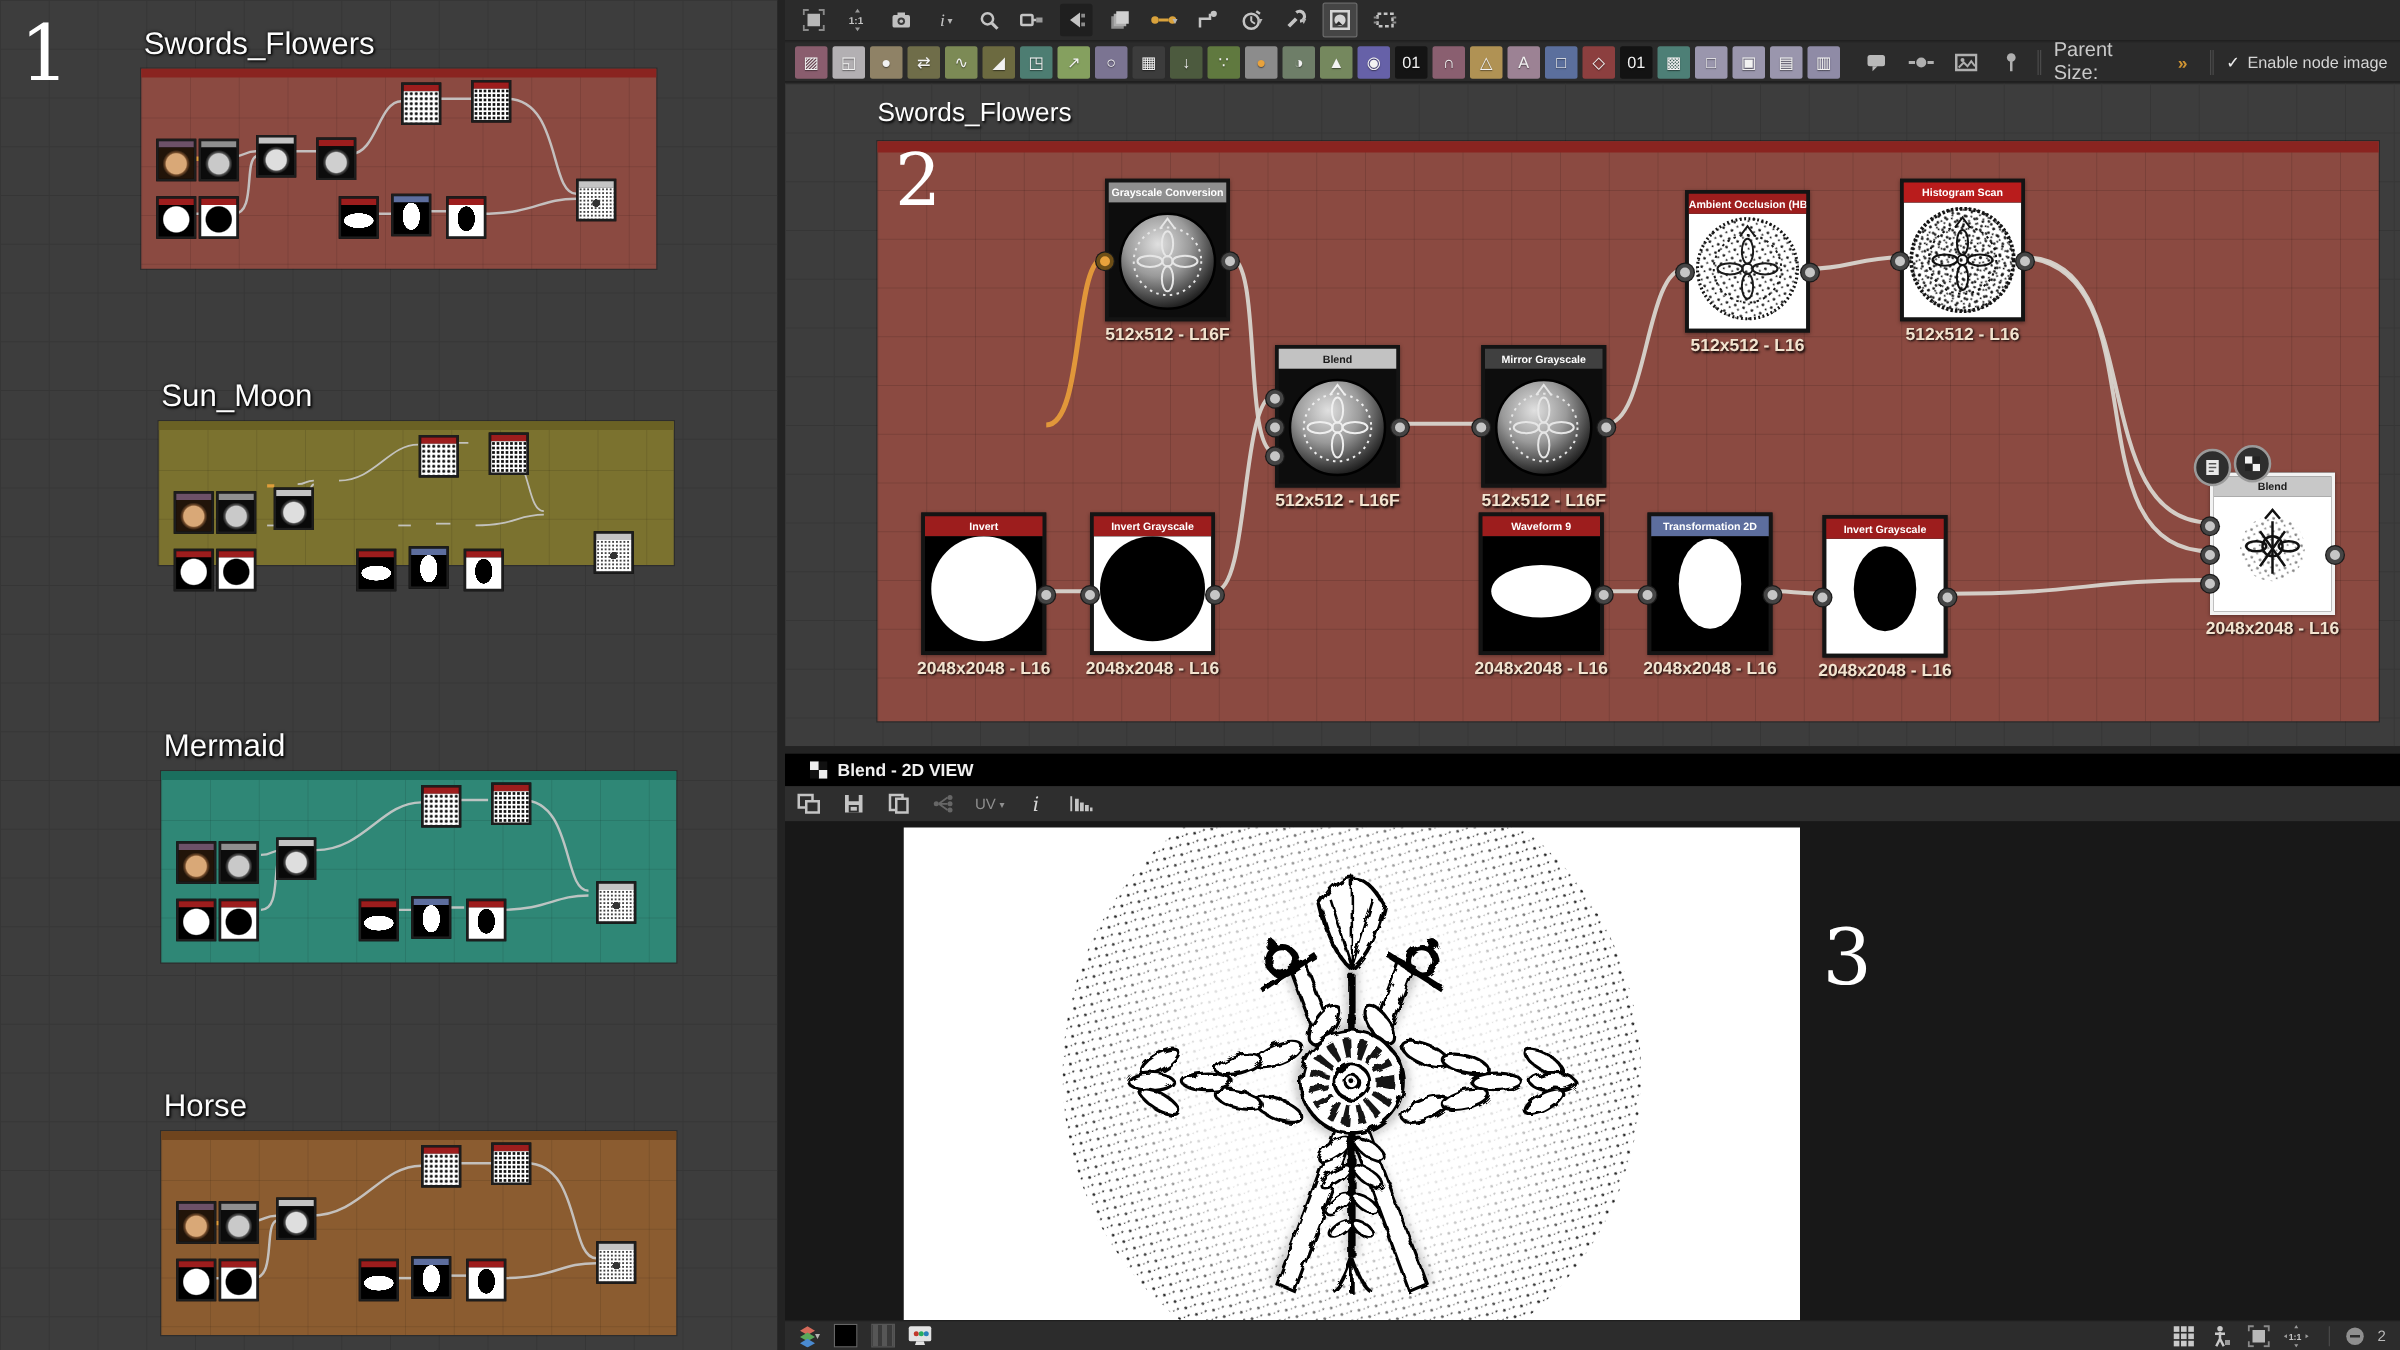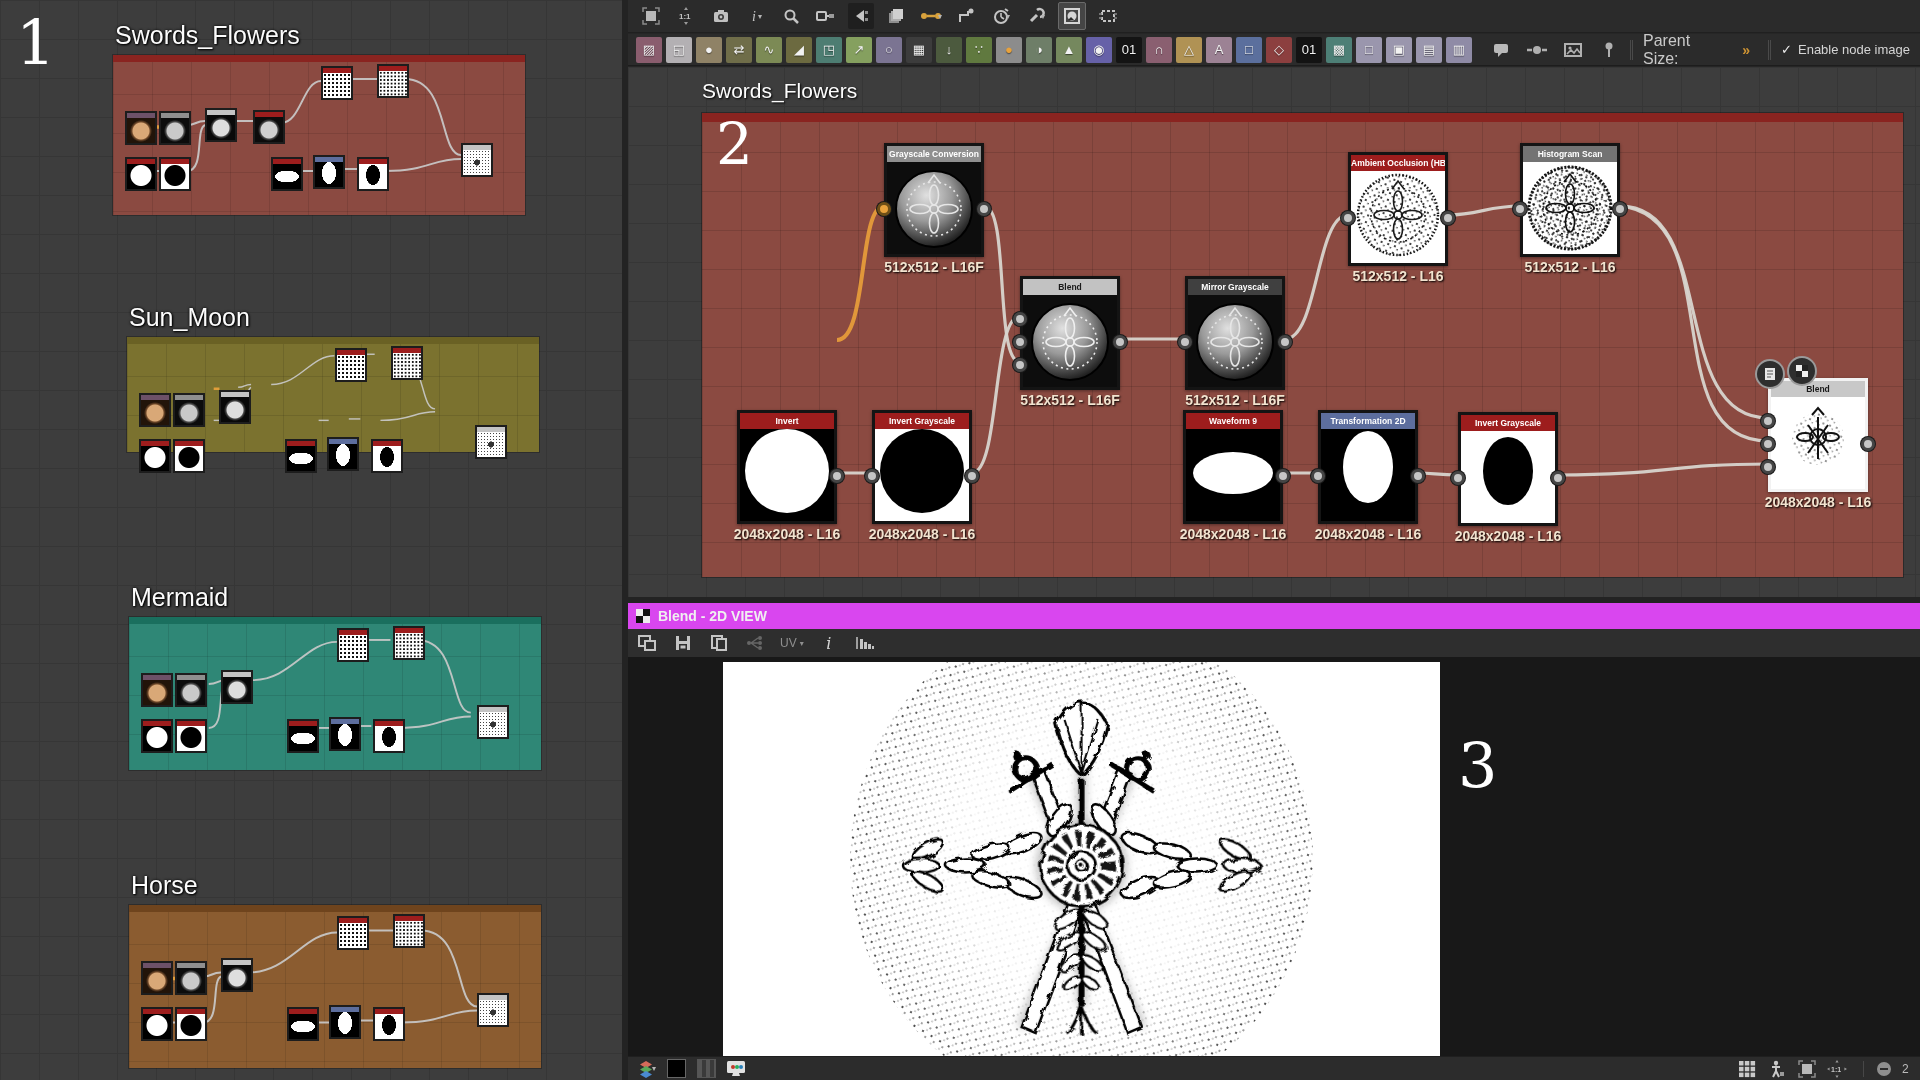--- a/index.html
+++ b/index.html
@@ -86,22 +86,22 @@
          color:#f2e3cf;text-shadow:1px 1px 2px #000;white-space:nowrap}
   .pin{position:absolute;width:14px;height:14px;border-radius:50%;background:#c6c6c6;
        border:3px solid #454545;box-sizing:border-box;z-index:5;box-shadow:0 0 0 1px #1a1a1a}
   .pin-in{left:-10px}.pin-out{right:-10px}
   .pin.orange{background:#e8a23c;border-color:#6e4f17}
   .badge{position:absolute;width:26px;height:26px;border-radius:50%;background:#2e2e2e;border:2px solid #9a9a9a;
          display:flex;align-items:center;justify-content:center;z-index:6}
   
   #hdiv{position:absolute;left:628px;top:597px;width:1292px;height:6px;background:#232323}
   #view2d{position:absolute;left:628px;top:603px;width:1292px;height:453px;background:#1e1e1e}
-  #v2-header{position:absolute;left:0;top:0;right:0;height:26px;background:#d946ef;display:flex;align-items:center;
-             gap:8px;padding-left:8px;border-bottom:1px solid #262626}
+  #v2-header{position:absolute;left:0;top:0;right:0;height:26px;background:#000000;display:flex;align-items:center;
+             gap:8px;padding-left:20px;border-bottom:1px solid #262626}
   #v2-title{font-size:14px;font-weight:bold;color:#f0f0f0}
   #v2-toolbar{position:absolute;left:0;top:26px;right:0;height:28px;background:#2e2e2e;display:flex;align-items:center;
               gap:14px;padding-left:8px;border-bottom:1px solid #222}
   .v2i{display:flex;align-items:center;justify-content:center;width:22px;height:22px}
   .v2i.dim{opacity:.45}
   #uv-select{font-size:12px;color:#8f8f8f;display:flex;align-items:center;gap:3px}
   #v2-canvas{position:absolute;left:0;top:54px;right:0;bottom:0;background:#181818;overflow:hidden}
   #v2-image{position:absolute;left:95px;top:5px;width:717px;height:394px;background:#fff}
   #marker3{left:830px;top:78px;font-size:62px}
   
@@ -736,21 +736,21 @@
           <circle cx="47" cy="44" r="40" fill="none" stroke="#141414" stroke-width="2.5" stroke-dasharray="1.5 2"></circle>
           <use href="#orn" stroke="#1a1a1a" transform="translate(1,-4)"></use>
         </svg>
       </div>
     <span class="pin pin-in" style="top:56px"></span>
     <span class="pin pin-out" style="top:56px"></span>
     <div class="nsize">512x512 - L16</div>
   </div>
 
   <div class="gnode" style="left:892px;top:76px">
-    <div class="nhead" style="background:#737373;color:#ffffff">Histogram Scan</div>
+    <div class="nhead" style="background:#b91c1c;color:#ffffff">Histogram Scan</div>
     <div class="nthumb">
         <svg viewBox="0 0 94 92">
           <rect width="94" height="92" fill="#fff"></rect>
           <circle cx="47" cy="46" r="42" fill="url(#speck)"></circle>
           <circle cx="47" cy="46" r="42" fill="url(#speck)" transform="rotate(40 47 46)"></circle>
           <circle cx="47" cy="46" r="41" fill="none" stroke="#141414" stroke-width="3" stroke-dasharray="2 1.6"></circle>
           <use href="#orn" stroke="#111" transform="translate(1,-2)"></use>
         </svg>
       </div>
     <span class="pin pin-in" style="top:56px"></span>

